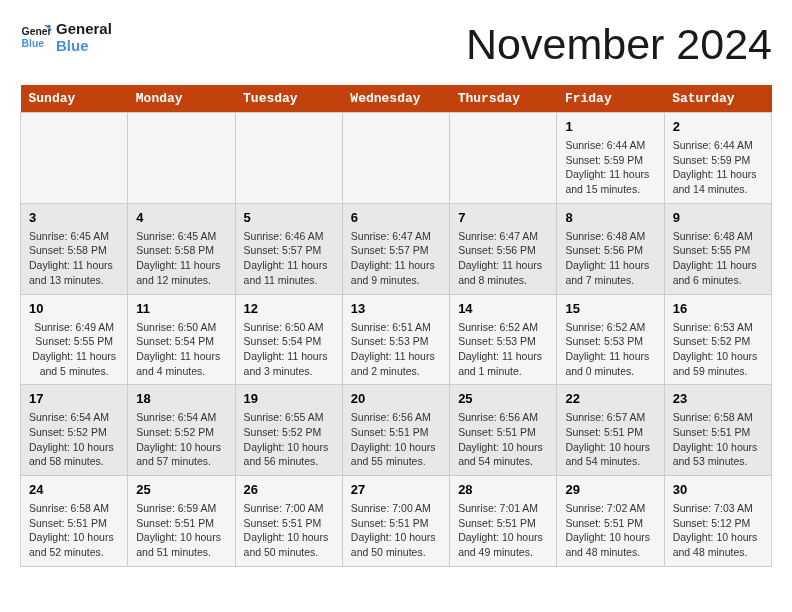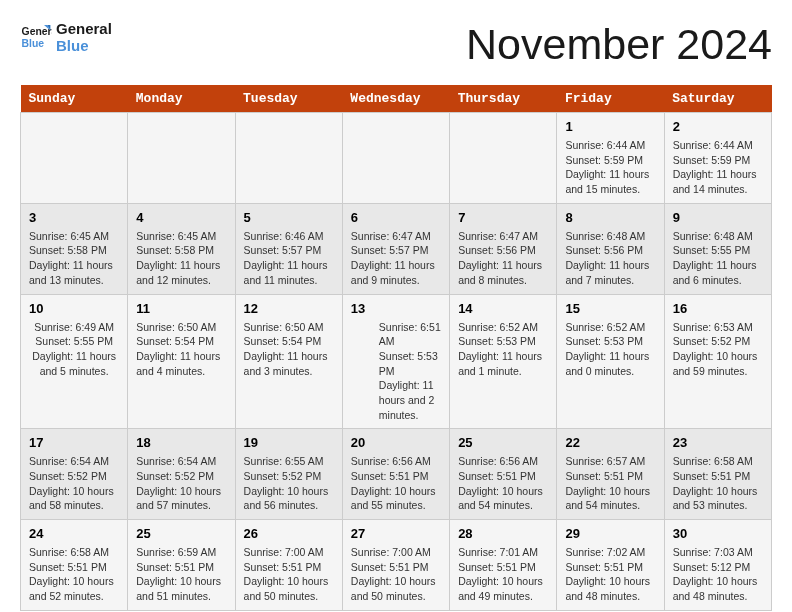--- a/index.html
+++ b/index.html
@@ -187,21 +187,21 @@
 Daylight: 11 hours and 4 minutes.</div>
         </td>
         <td>
           <span class="day-num">12</span>
           <div class="cell-text" style="white-space: pre-line;">Sunrise: 6:50 AM
 Sunset: 5:54 PM
 Daylight: 11 hours and 3 minutes.</div>
         </td>
         <td>
           <span class="day-num">13</span>
-          <div class="cell-text" style="white-space: pre-line; margin-left: 28px;">Sunrise: 6:51 AM
+          <div class="cell-text" style="white-space: pre-line;">Sunrise: 6:51 AM
 Sunset: 5:53 PM
 Daylight: 11 hours and 2 minutes.</div>
         </td>
         <td>
           <span class="day-num">14</span>
           <div class="cell-text" style="white-space: pre-line;">Sunrise: 6:52 AM
 Sunset: 5:53 PM
 Daylight: 11 hours and 1 minute.</div>
         </td>
         <td>

